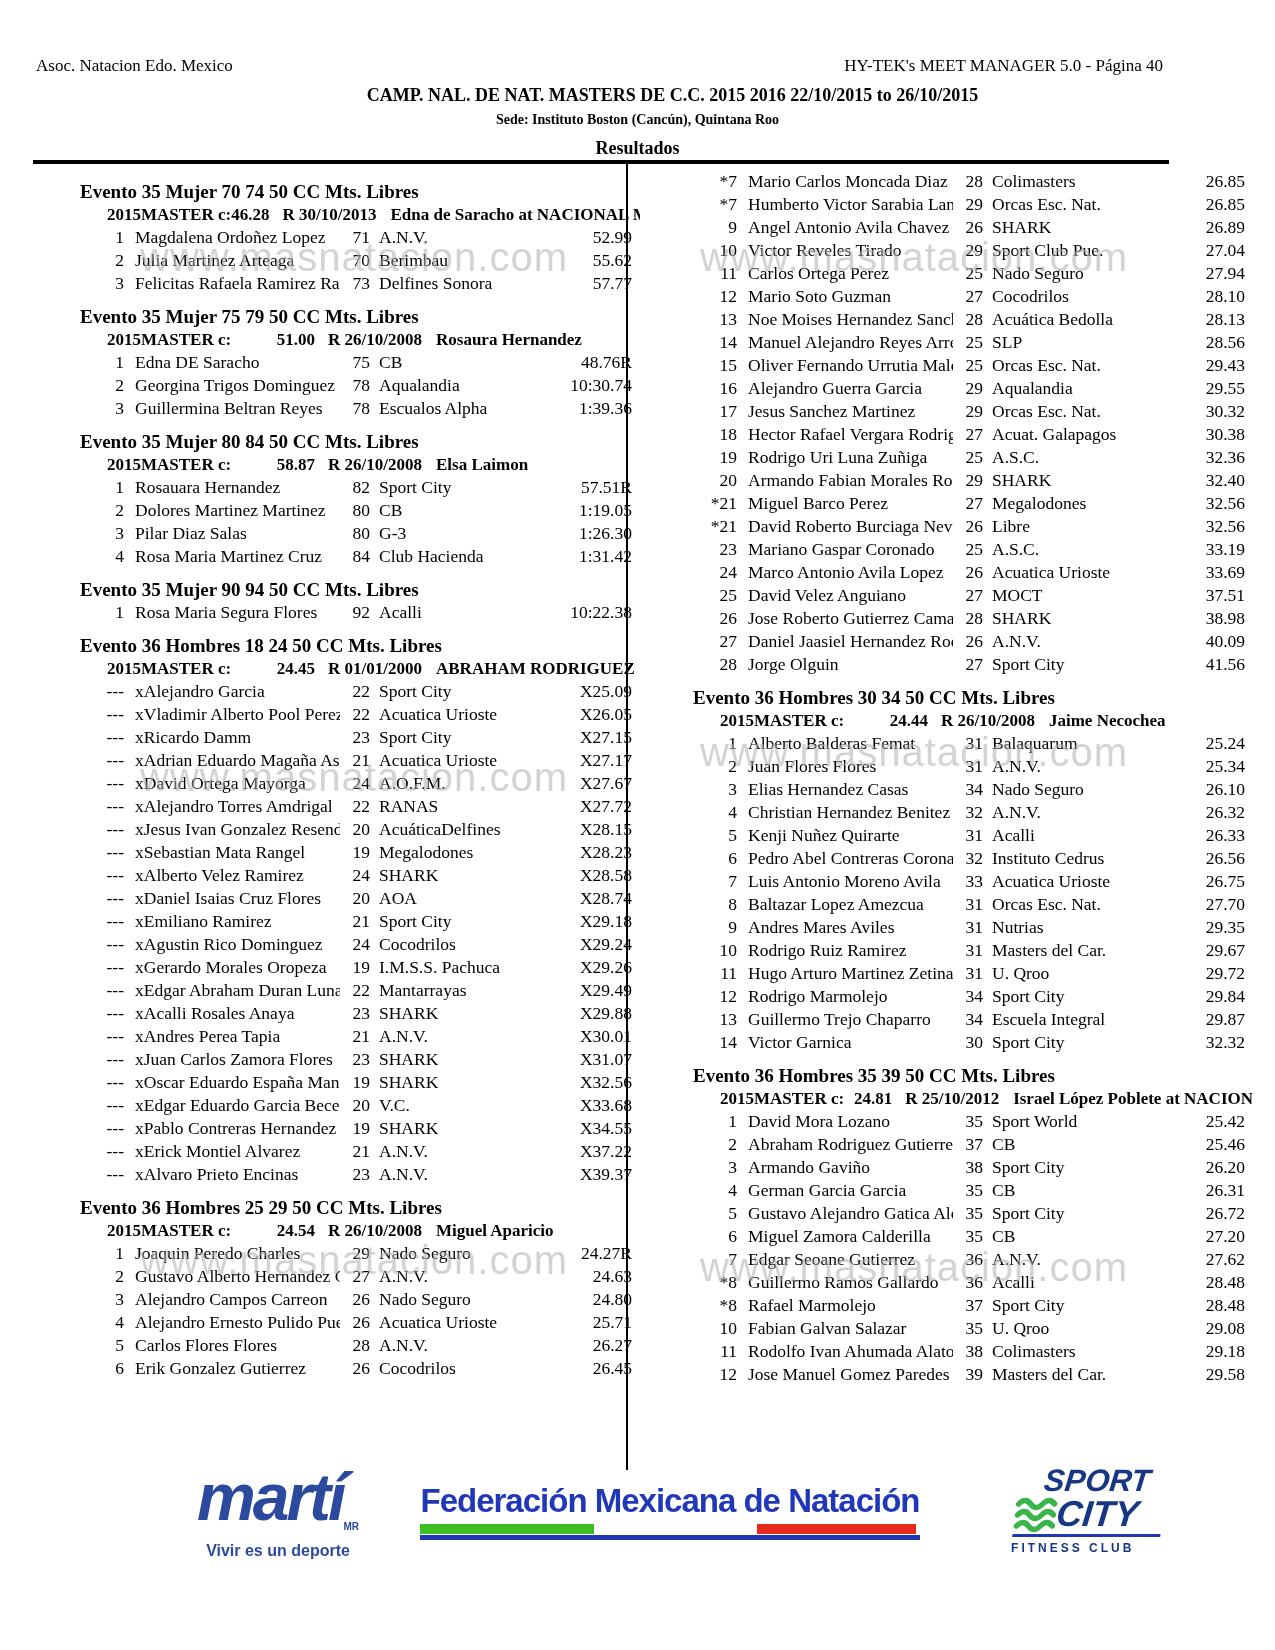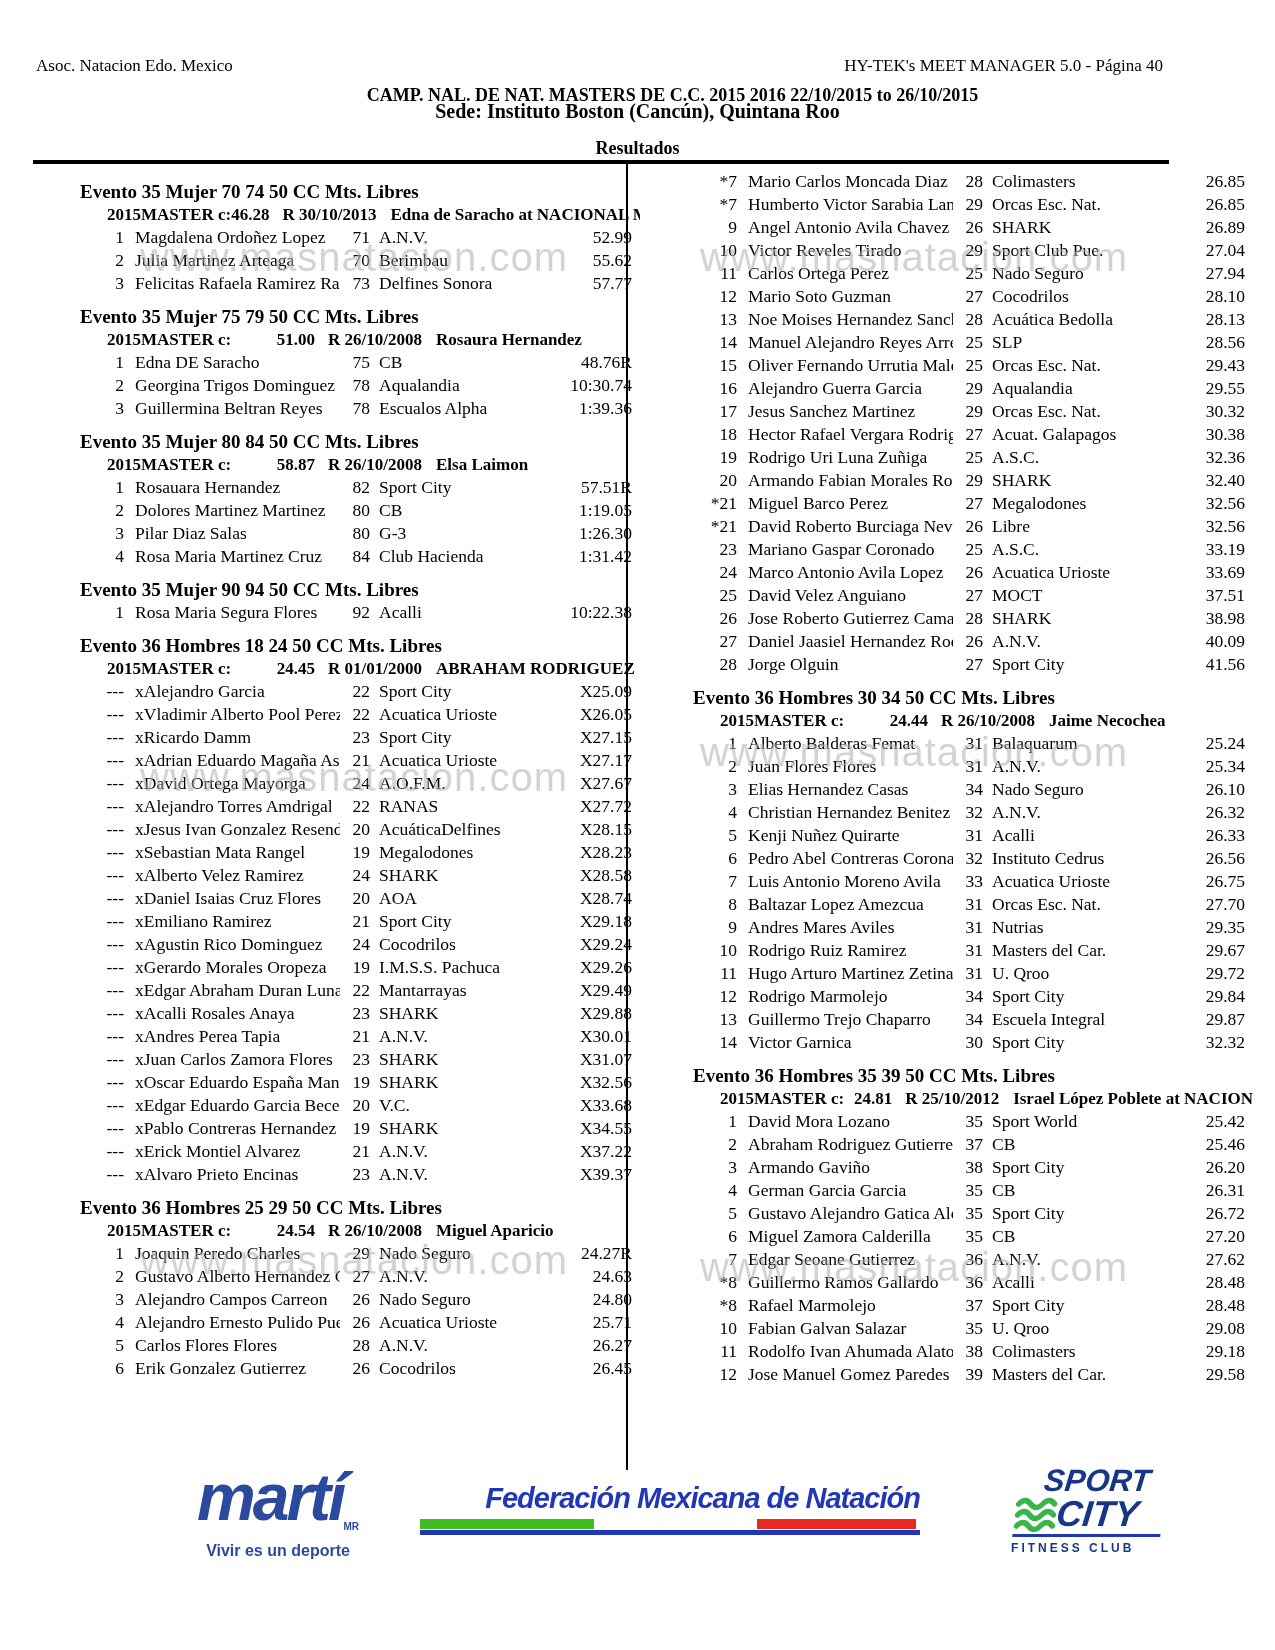--- a/index.html
+++ b/index.html
@@ -5,21 +5,21 @@
   html,body{margin:0;padding:0;background:#777;}
   .page{
     position:relative; width:1275px; height:1650px; background:#ffffff;
     font-family:"Liberation Serif", serif; color:#000; overflow:hidden;
     margin:0 auto;
   }
   
   .hdr-left{position:absolute; left:36px; top:56px; font-size:17px;}
   .hdr-right{position:absolute; right:112px; top:56px; font-size:17px;}
   .hdr-title{position:absolute; left:0; top:85px; width:100%; text-align:center; font-size:18px; font-weight:bold;padding-left:35px;}
-  .hdr-venue{position:absolute; left:0; top:100px; width:100%; text-align:center; font-size:20px; font-weight:bold;}
+  .hdr-venue{position:absolute; left:0; top:112px; width:100%; text-align:center; font-size:14px; font-weight:bold;}
   .hdr-results{position:absolute; left:0; top:138px; width:100%; text-align:center; font-size:18px; font-weight:bold;}
   .rule-h{position:absolute; left:33px; top:160px; width:1136px; height:4px; background:#000;}
   .rule-v{position:absolute; left:626px; top:160px; width:2px; height:1310px; background:#000;}
 
   
   .col{position:absolute; top:170px; width:560px;margin-left:45px;}
   .col.left{left:35px;}
   .col.right{left:648px;}
   .event-title{font-size:19px; font-weight:bold; padding-top:10px; height:23px; line-height:23px; white-space:nowrap; overflow:hidden;}
   .record-line{font-size:17px; font-weight:bold; height:23px; line-height:23px; display:flex; white-space:nowrap; overflow:hidden;}
@@ -42,22 +42,22 @@
       color:rgba(175,175,175,0.55); letter-spacing:1px; pointer-events:none; white-space:nowrap;}
 
   
   .marti{position:absolute; left:158px; top:1462px; width:240px; text-align:center; color:#2b4a9e;}
   .marti-word{font-family:"Liberation Sans",sans-serif; font-weight:bold; font-style:italic;
               font-size:66px; letter-spacing:-3px; line-height:70px;}
   .marti-mr{font-family:"Liberation Sans",sans-serif; font-size:10px; font-weight:bold; vertical-align:bottom;}
   .marti-tag{font-family:"Liberation Sans",sans-serif; font-size:16px; font-weight:bold; margin-top:10px;}
 
   .fmn{position:absolute; left:420px; top:1482px; width:500px;}
-  .fmn-word{font-family:"Liberation Sans",sans-serif; font-weight:bold; font-style:italic;
-            font-size:29px; letter-spacing:-1px; color:#2038b8; white-space:nowrap; text-align:right;}
+  .fmn-word{font-family:"Liberation Sans",sans-serif; font-weight:bold; 
+            font-size:33px; letter-spacing:-1px; color:#2038b8; white-space:nowrap; text-align:center;}
   .fmn-bar{display:flex; height:10px; margin-top:4px; width:496px;}
   .fmn-bar .g{background:#3fbe21; width:35%;}
   .fmn-bar .w{background:#ffffff; width:33%;}
   .fmn-bar .r{background:#e82a1e; width:32%;}
   .fmn-underline{height:5px; background:#2038b8; width:500px; margin-top:1px;}
 
   .sportcity{position:absolute; left:1015px; top:1466px; width:160px;
              font-family:"Liberation Sans",sans-serif; color:#173785; transform:skewX(-6deg);}
   .sc-sport{font-weight:bold; font-style:italic; font-size:31px; line-height:30px; letter-spacing:0px; padding-left:26px;}
   .sc-mid{display:flex; align-items:center;}

